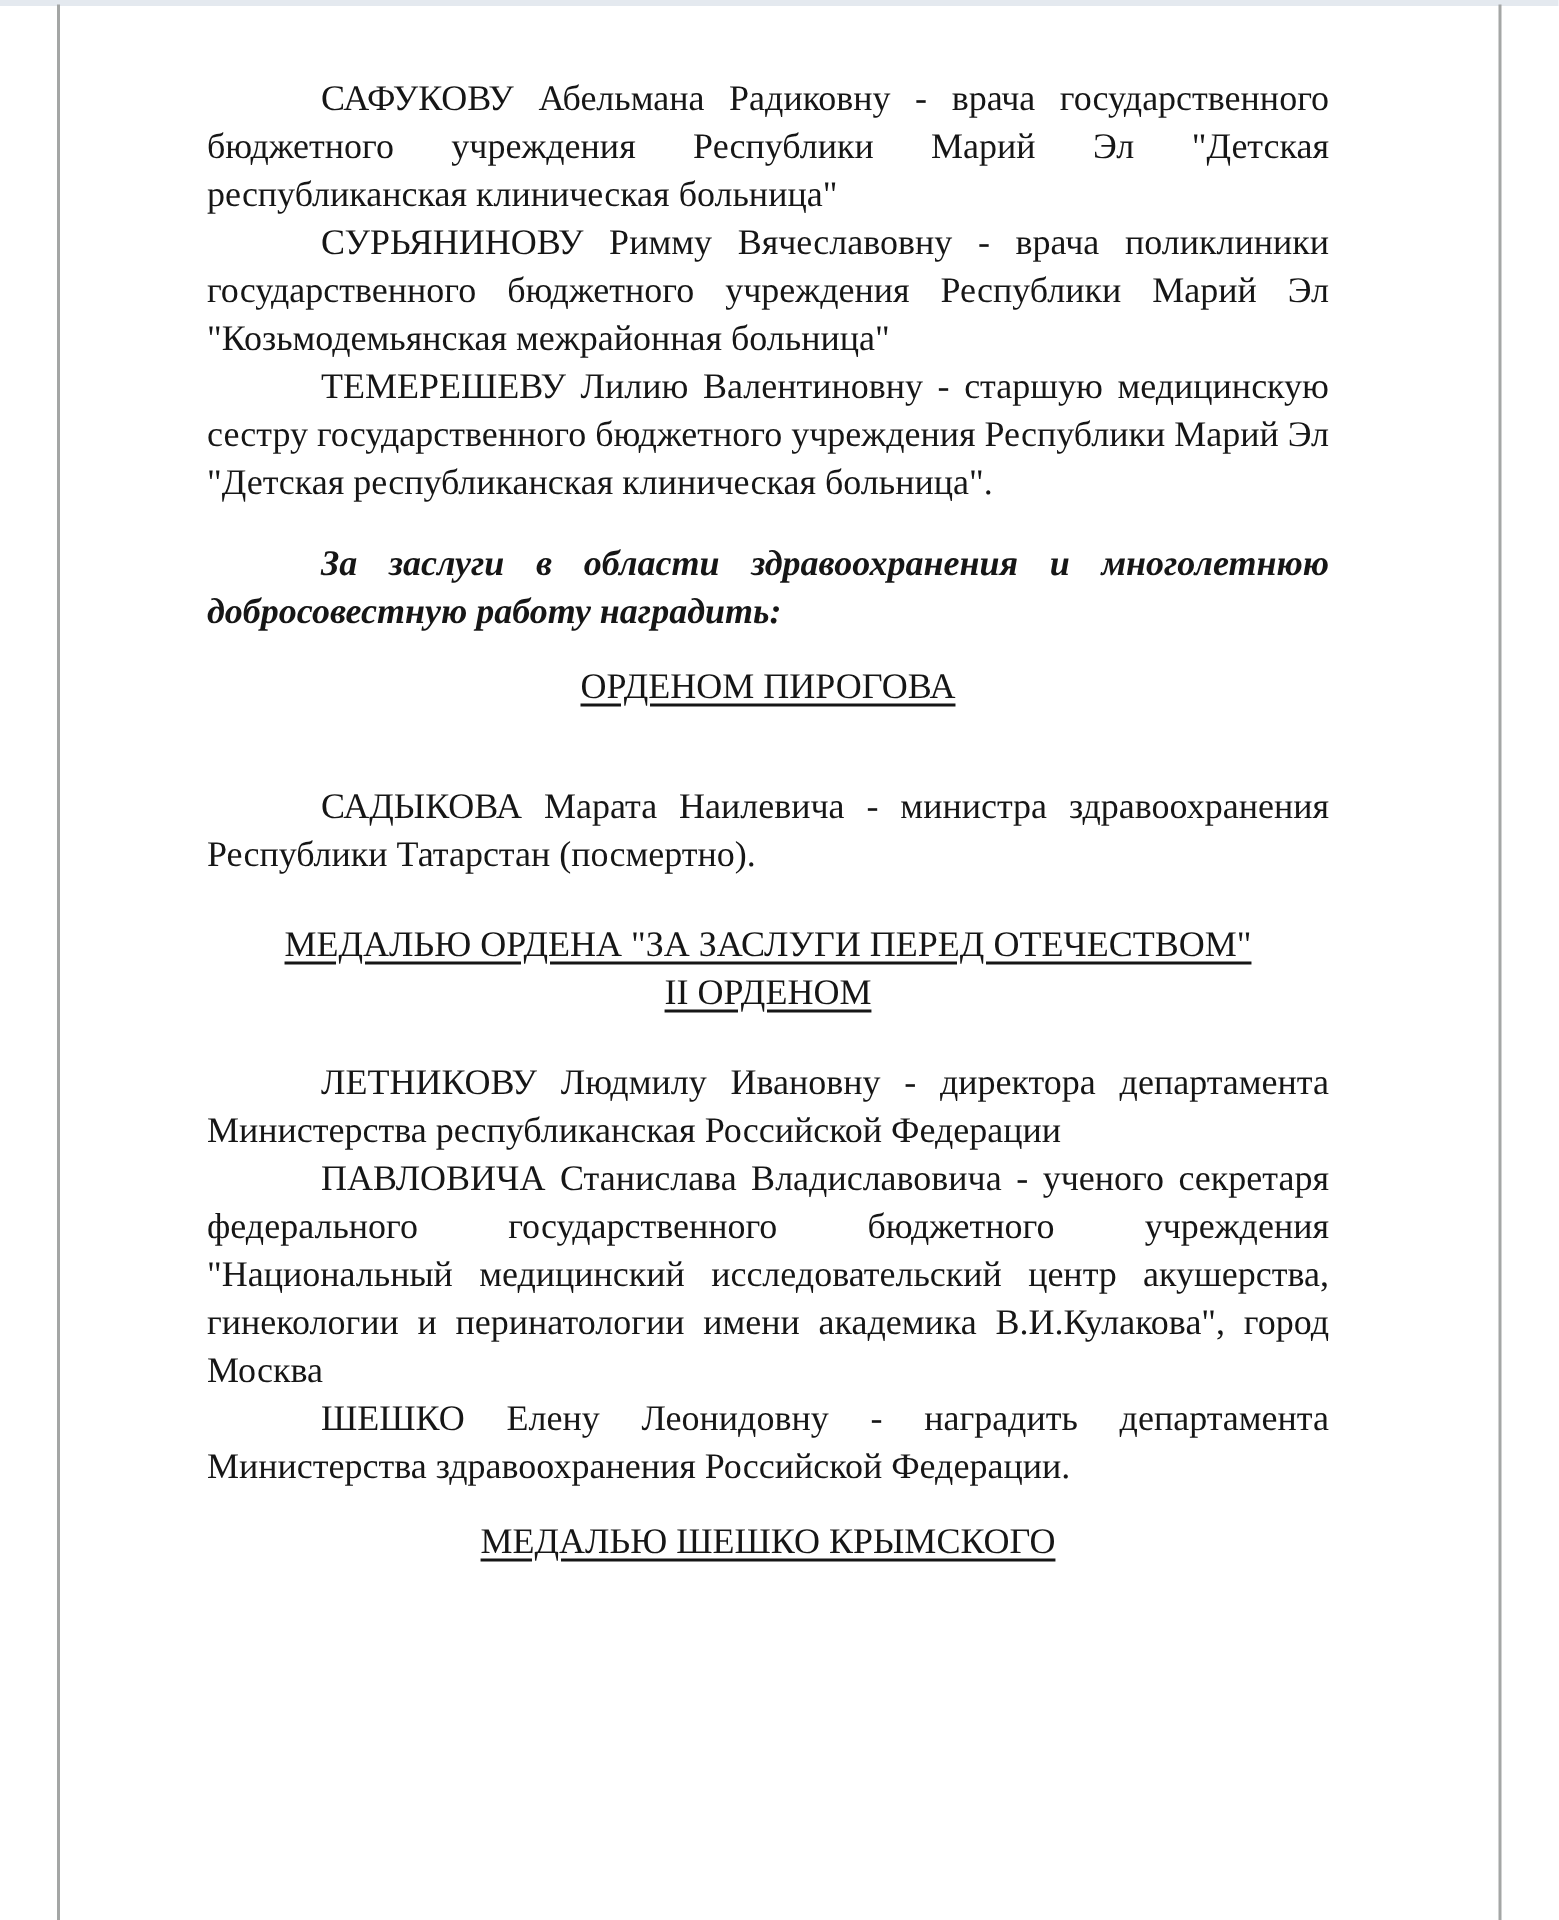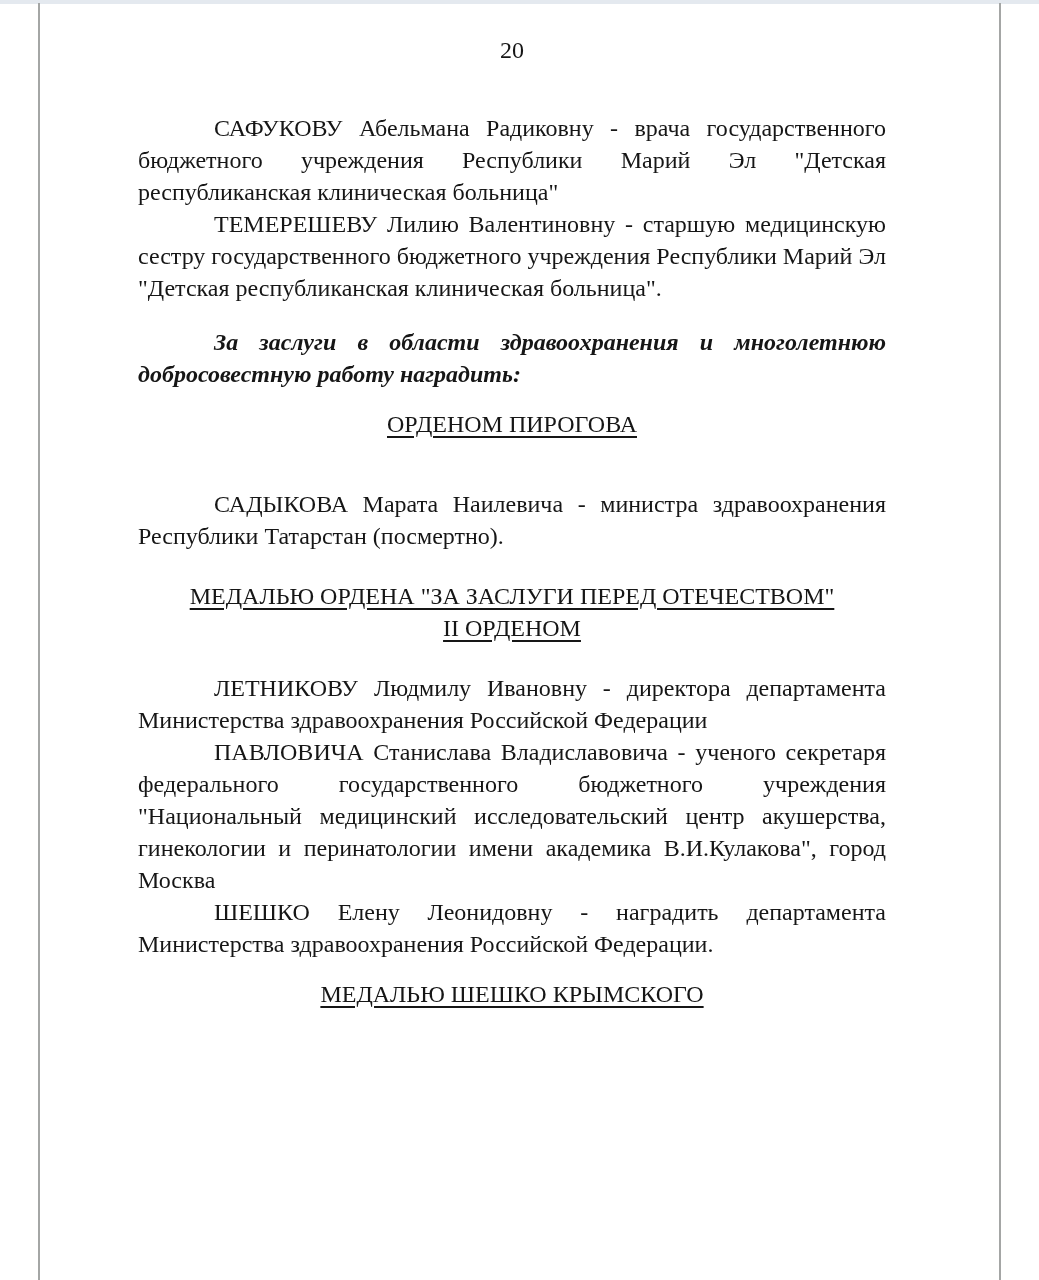--- a/index.html
+++ b/index.html
@@ -75,39 +75,39 @@
 </head>
 <body style="color: rgb(22, 22, 22);">
 
 <div class="top-strip"></div>
 <div class="vline left"></div>
 <div class="vline right"></div>
 
 <div class="page">
   <div class="text-col">
 
-    <div class="page-number">20</div>
 
     <p class="para mt-group1">САФУКОВУ Абельмана Радиковну - врача государственного бюджетного учреждения Республики Марий Эл "Детская республиканская клиническая больница"</p>
+    <p class="para">СУРЬЯНИНОВУ Римму Вячеславовну - врача поликлиники государственного бюджетного учреждения Республики Марий Эл "Козьмодемьянская межрайонная больница"</p>
     <p class="para">ТЕМЕРЕШЕВУ Лилию Валентиновну - старшую медицинскую сестру государственного бюджетного учреждения Республики Марий Эл "Детская республиканская клиническая больница".</p>
 
     <p class="para bold mt-bold">За заслуги в области здравоохранения и многолетнюю добросовестную работу наградить:</p>
 
     <div class="heading mt-h1">
       <span class="underlined">ОРДЕНОМ ПИРОГОВА</span>
     </div>
 
     <p class="para mt-sadykova">САДЫКОВА Марата Наилевича - министра здравоохранения Республики Татарстан (посмертно).</p>
 
     <div class="heading mt-h2">
       <span class="underlined">МЕДАЛЬЮ ОРДЕНА "ЗА ЗАСЛУГИ ПЕРЕД ОТЕЧЕСТВОМ"</span><br>
       <span class="underlined">II ОРДЕНОМ</span>
     </div>
 
-    <p class="para mt-group2">ЛЕТНИКОВУ Людмилу Ивановну - директора департамента Министерства здравоохранения Российской Федерации</p>
+    <p class="para mt-group2">ЛЕТНИКОВУ Людмилу Ивановну - директора департамента Министерства республиканская Российской Федерации</p>
     <p class="para">ПАВЛОВИЧА Станислава Владиславовича - ученого секретаря федерального государственного бюджетного учреждения "Национальный медицинский исследовательский центр акушерства, гинекологии и перинатологии имени академика В.И.Кулакова", город Москва</p>
     <p class="para">ШЕШКО Елену Леонидовну - наградить департамента Министерства здравоохранения Российской Федерации.</p>
 
     <div class="heading mt-h3">
       <span class="underlined">МЕДАЛЬЮ ШЕШКО КРЫМСКОГО</span>
     </div>
 
 
   </div>
 </div>

